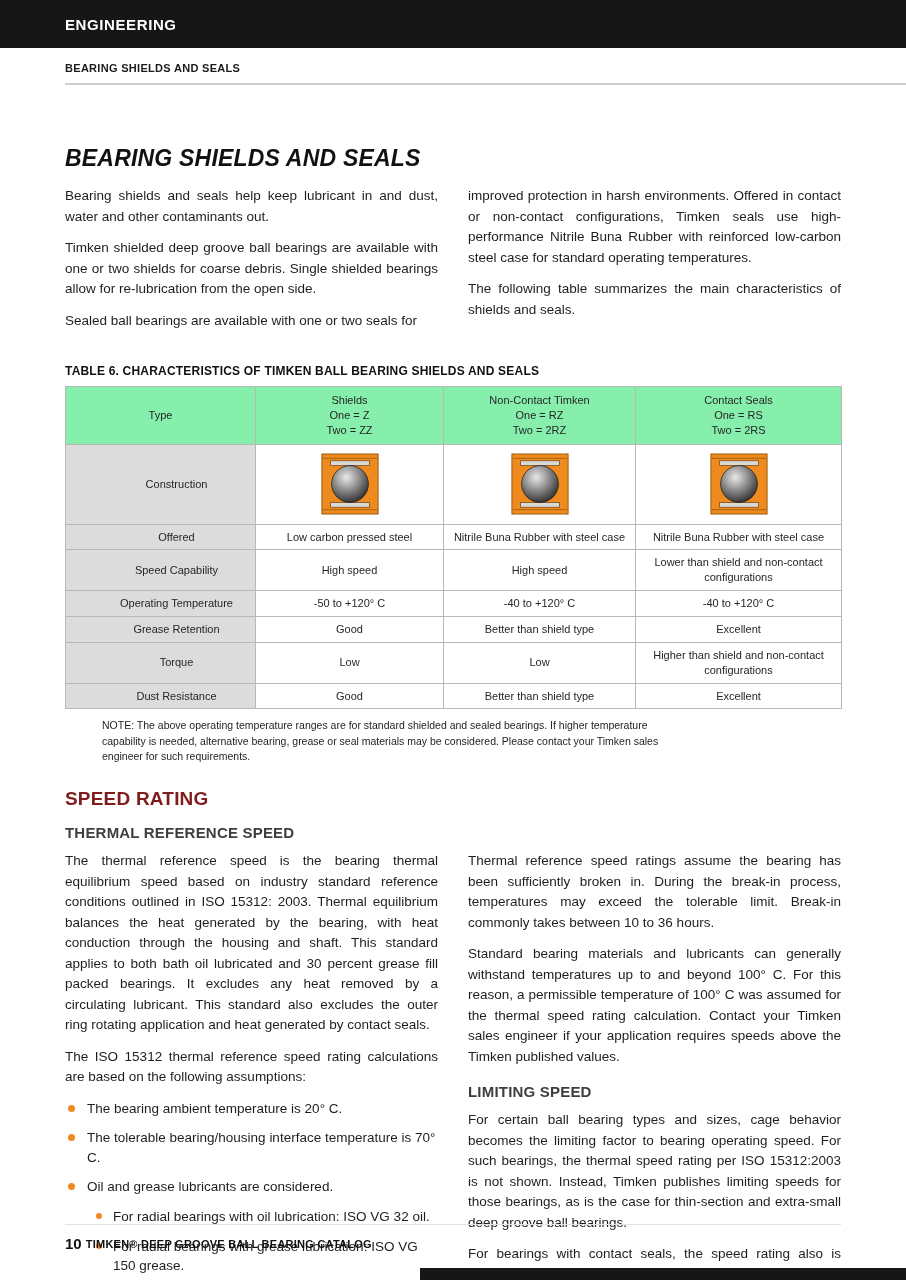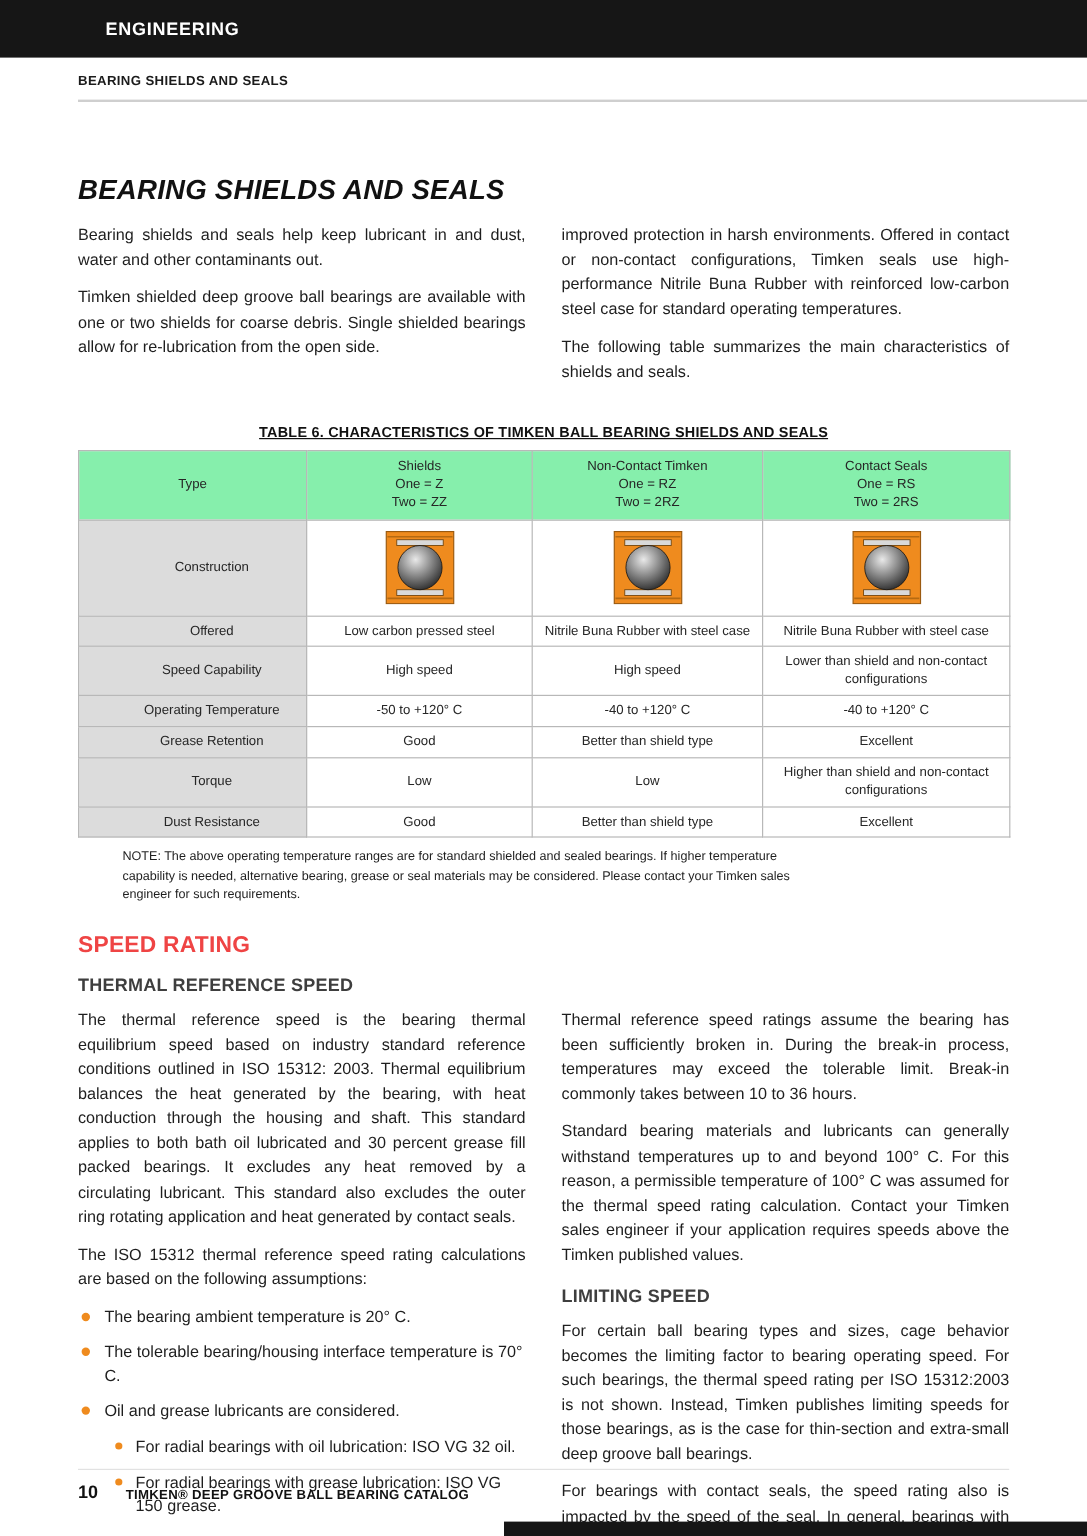--- a/index.html
+++ b/index.html
@@ -10,21 +10,21 @@
     margin:0 auto;
     background:#ffffff;
     font-family:"Liberation Sans", sans-serif;
     color:#222;
     overflow:hidden;
   }
   
   .topbar {
     height:48px; background:#161616;
     display:flex; align-items:center;
-    padding-left:88px;
+    padding-left:65px;
   }
   .topbar .kicker {
     color:#ffffff; font-weight:bold; font-size:15px; letter-spacing:.6px;
   }
   .crumb-row {
     margin:0 0 0 65px; width:841px;
     padding:10px 0 7px 0;
     border-bottom:2px solid #cfcfcf;
   }
   .crumb-row .subtitle {
@@ -38,22 +38,22 @@
   }
   .cols { display:flex; gap:30px; }
   .col { flex:1; min-width:0; }
   p.body {
     font-size:13.5px; line-height:1.52; text-align:justify;
     margin:0 0 11px 0; color:#1e1e1e;
   }
   
   .table-section { margin-top:22px; }
   .table-title {
-    text-align:center; font-size:12px; font-weight:bold; color:#111;
-    margin-bottom:8px; letter-spacing:.2px;text-decoration:underline;
+    font-size:12px; font-weight:bold; color:#111;
+    margin-bottom:8px; letter-spacing:.2px;
   }
   table.spec-table {
     width:776px; border-collapse:collapse; table-layout:fixed;
   }
   table.spec-table col.c0 { width:190px; }
   table.spec-table col.c1 { width:188px; }
   table.spec-table col.c2 { width:192px; }
   table.spec-table col.c3 { width:206px; }
   table.spec-table th, table.spec-table td {
     border:1px solid #b8b8b8;
@@ -63,39 +63,39 @@
   }
   table.spec-table th { background:#86efac; white-space:pre-line; padding:6px 8px; }
   table.spec-table td.label-cell { background:#dcdcdc;padding-left:40px; }
   table.spec-table tr.construction-row td { height:80px; }
   .bearing { display:block; margin:0 auto; }
   p.note {
     margin-top:9px; max-width:572px;
     font-size:10.5px; line-height:1.45; color:#1e1e1e;margin-left:37px;
   }
   
-  h2.speed-title { margin:24px 0 0 0; font-size:19px; font-weight:bold; color:#ef4444; letter-spacing:.2px; }
+  h2.speed-title { margin:24px 0 0 0; font-size:19px; font-weight:bold; color:#7f1d1d; letter-spacing:.2px; }
   h3.sub-title { margin:14px 0 10px 0; font-size:15px; font-weight:bold; color:#3e3e3e; letter-spacing:.2px; }
   h3.sub-title.in-col { margin-top:16px; }
   ul.bullets { list-style:none; margin-top:4px; }
   ul.bullets li {
     position:relative; padding-left:22px; margin-bottom:10px;
     font-size:13.5px; line-height:1.45; color:#1e1e1e; text-align:left;
   }
   ul.bullets li::before {
     content:""; position:absolute; left:3px; top:6px;
     width:7px; height:7px; border-radius:50%; background:#EF8B1E;
   }
   ul.bullets li.b2 { margin-left:28px; padding-left:20px; }
   ul.bullets li.b2::before { width:6px; height:6px; top:6px; }
   
   .footer {
     position:absolute; left:65px; bottom:28px; width:776px;
     border-top:1px solid #e2e2e2; padding-top:10px;
-    display:flex; align-items:flex-end; gap:23px;
+    display:flex; align-items:center; gap:4px;
   }
   .footer .pagenum { font-size:15px; font-weight:bold; color:#111; }
   .footer .cat { font-size:11px; font-weight:bold; letter-spacing:.25px; color:#111; }
   .bottom-strip {
     position:absolute; right:0; bottom:0; width:486px; height:12px; background:#161616;
   }
 </style>
 </head>
 <body>
 
@@ -128,20 +128,21 @@
   </div>
 
   <main class="content">
 
     <h1 class="page-title">BEARING SHIELDS AND SEALS</h1>
 
     <div class="cols">
       <div class="col">
         <p class="body">Bearing shields and seals help keep lubricant in and dust, water and other contaminants out.</p>
         <p class="body">Timken shielded deep groove ball bearings are available with one or two shields for coarse debris. Single shielded bearings allow for re-lubrication from the open side.</p>
+        <p class="body">Sealed ball bearings are available with one or two seals for</p>
       </div>
       <div class="col">
         <p class="body">improved protection in harsh environments. Offered in contact or non-contact configurations, Timken seals use high-performance Nitrile Buna Rubber with reinforced low-carbon steel case for standard operating temperatures.</p>
         <p class="body">The following table summarizes the main characteristics of shields and seals.</p>
       </div>
     </div>
 
     <section class="table-section">
       <div class="table-title">TABLE 6. CHARACTERISTICS OF TIMKEN BALL BEARING SHIELDS AND SEALS</div>
       <table class="spec-table">

